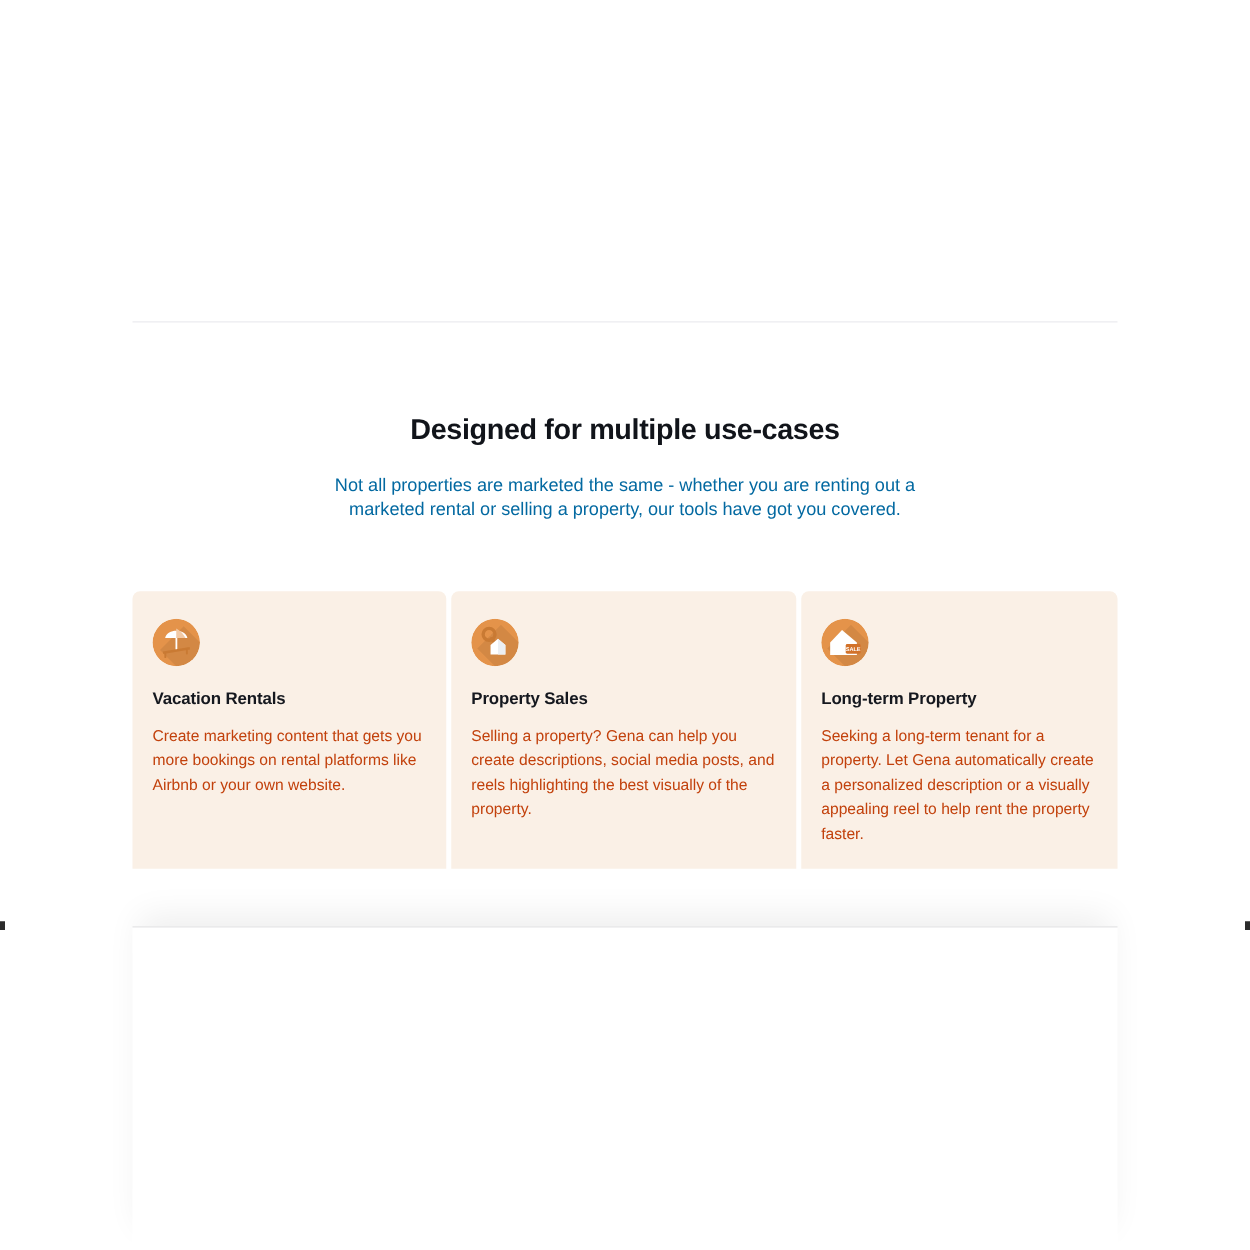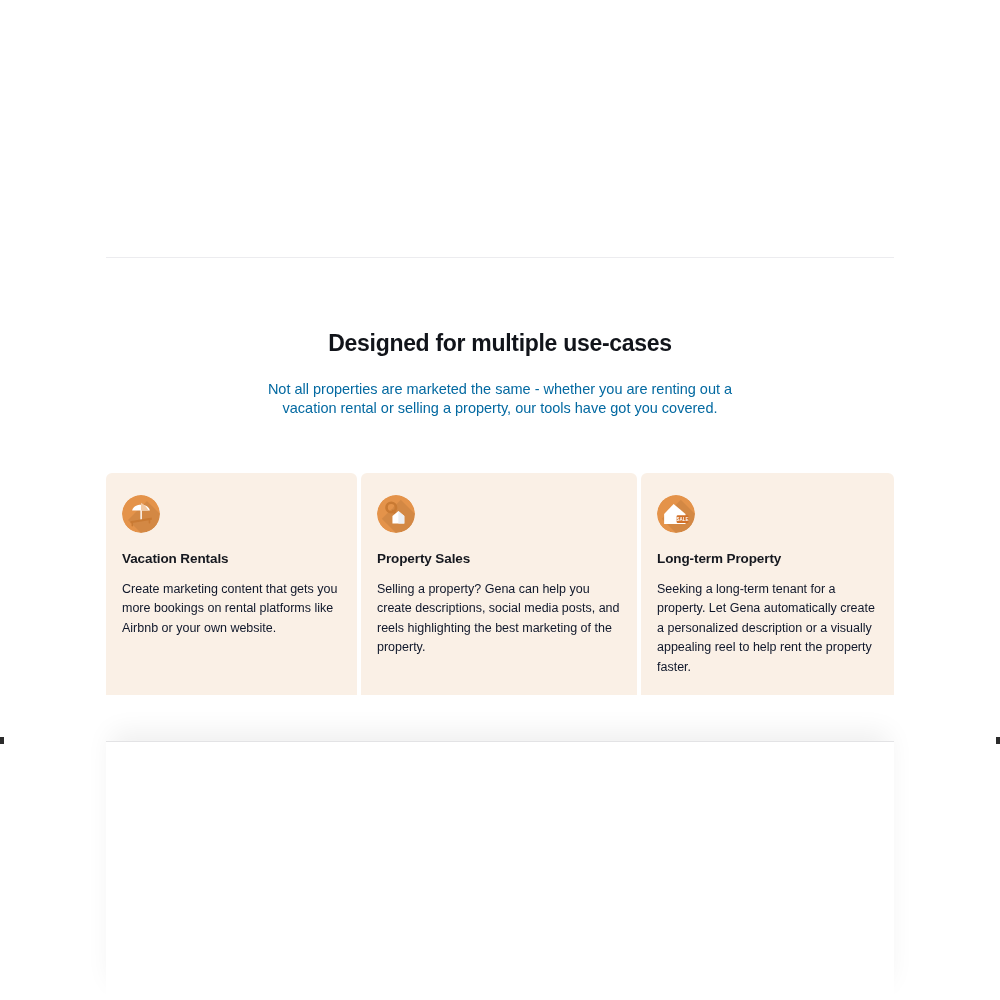--- a/index.html
+++ b/index.html
@@ -98,21 +98,21 @@
     line-height: 18px;
     font-weight: bold;
     color: #15181f;
     letter-spacing: -0.1px;
   }
 
   .card-desc {
     margin: 0;
     font-size: 12.5px;
     line-height: 19.4px;
-    color: #0f172a;
+    color: #c2410c;
   }
 
   
   .bottom-panel {
     position: absolute;
     left: 106px;
     top: 741px;
     width: 788px;
     height: 259px;
     background: #ffffff;
@@ -136,21 +136,21 @@
 <div class="page">
 
   <div class="top-divider"></div>
 
   <div class="section-head">
     <h2 class="section-title">Designed for multiple use-cases</h2>
   </div>
 
   <div class="section-sub">
     <span class="line">Not all properties are marketed the same - whether you are renting out a</span>
-    <span class="line">vacation rental or selling a property, our tools have got you covered.</span>
+    <span class="line">marketed rental or selling a property, our tools have got you covered.</span>
   </div>
 
   <div class="cards">
 
     <div class="card c1">
       <svg class="card-icon" viewBox="0 0 64 64">
         <circle cx="32" cy="32" r="32" fill="#e4934a"></circle>
         <path d="M64 32 L42 10 L10 42 L32 64 A32 32 0 0 0 64 32 Z" fill="#000" opacity="0.07"></path>
         <rect x="31" y="18" width="2.4" height="24" rx="1" fill="#ffffff"></rect>
         <path d="M17 26 C20 13, 44 13, 47 26 Z" fill="#ffffff"></path>
@@ -168,21 +168,21 @@
         <circle cx="32" cy="32" r="32" fill="#e4934a"></circle>
         <path d="M64 32 L40 8 L8 40 L32 64 A32 32 0 0 0 64 32 Z" fill="#000" opacity="0.07"></path>
         <circle cx="24" cy="21" r="8" fill="none" stroke="#c97a33" stroke-width="4.5"></circle>
         <circle cx="24" cy="21" r="2.6" fill="#e4934a"></circle>
         <path d="M27 27 L41 41" stroke="#c97a33" stroke-width="4.5" stroke-linecap="round"></path>
         <path d="M36 34 L40 38" stroke="#c97a33" stroke-width="3" stroke-linecap="round"></path>
         <path d="M36 27 L46 35.5 L46 48 L26 48 L26 35.5 Z" fill="#ffffff"></path>
         <path d="M36 27 L46 35.5 L46 48 L36 48 Z" fill="#eceff3"></path>
       </svg>
       <h3 class="card-title">Property Sales</h3>
-      <p class="card-desc">Selling a property? Gena can help you create descriptions, social media posts, and reels highlighting the best marketing of the property.</p>
+      <p class="card-desc">Selling a property? Gena can help you create descriptions, social media posts, and reels highlighting the best visually of the property.</p>
     </div>
 
     <div class="card c3">
       <svg class="card-icon" viewBox="0 0 64 64">
         <circle cx="32" cy="32" r="32" fill="#e4934a"></circle>
         <path d="M64 32 L40 8 L8 40 L32 64 A32 32 0 0 0 64 32 Z" fill="#000" opacity="0.07"></path>
         <path d="M28 15 L48 32 L48 49 L12 49 L12 32 Z" fill="#ffffff"></path>
         <rect x="33" y="34" width="20" height="13" rx="2" fill="#d2722a"></rect>
         <text x="43" y="43.2" font-family="'Liberation Sans', sans-serif" font-size="7.5" font-weight="bold" fill="#ffffff" text-anchor="middle">SALE</text>
       </svg>

